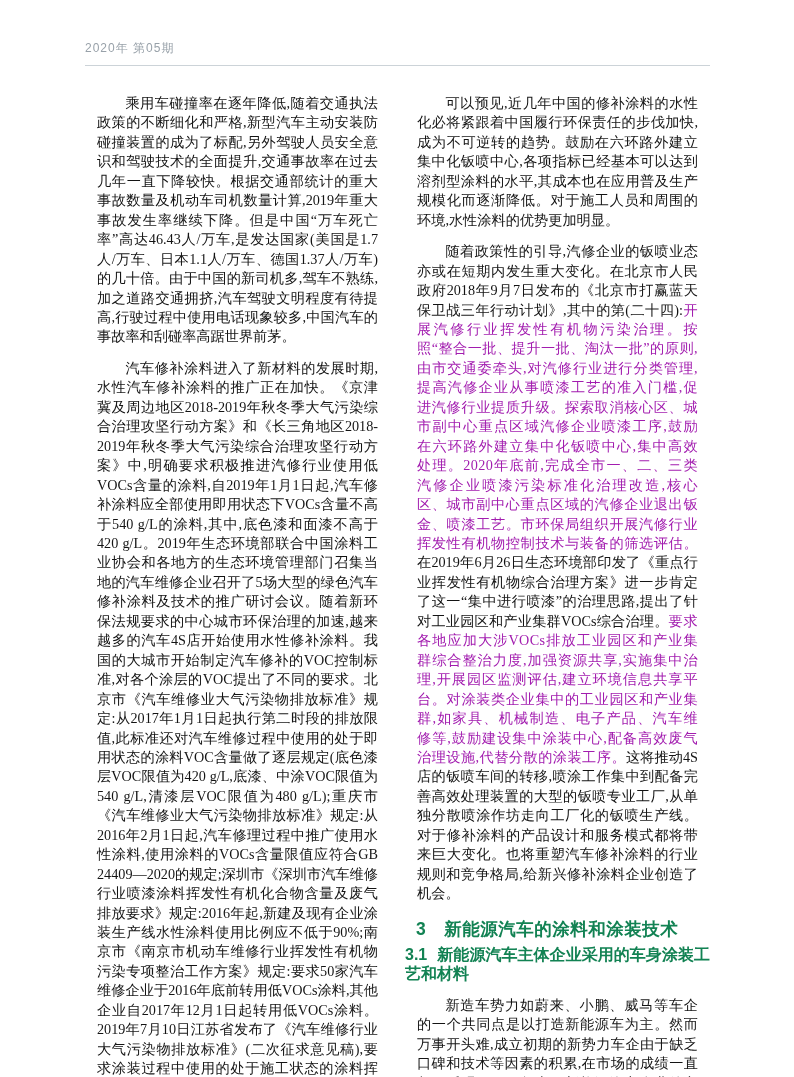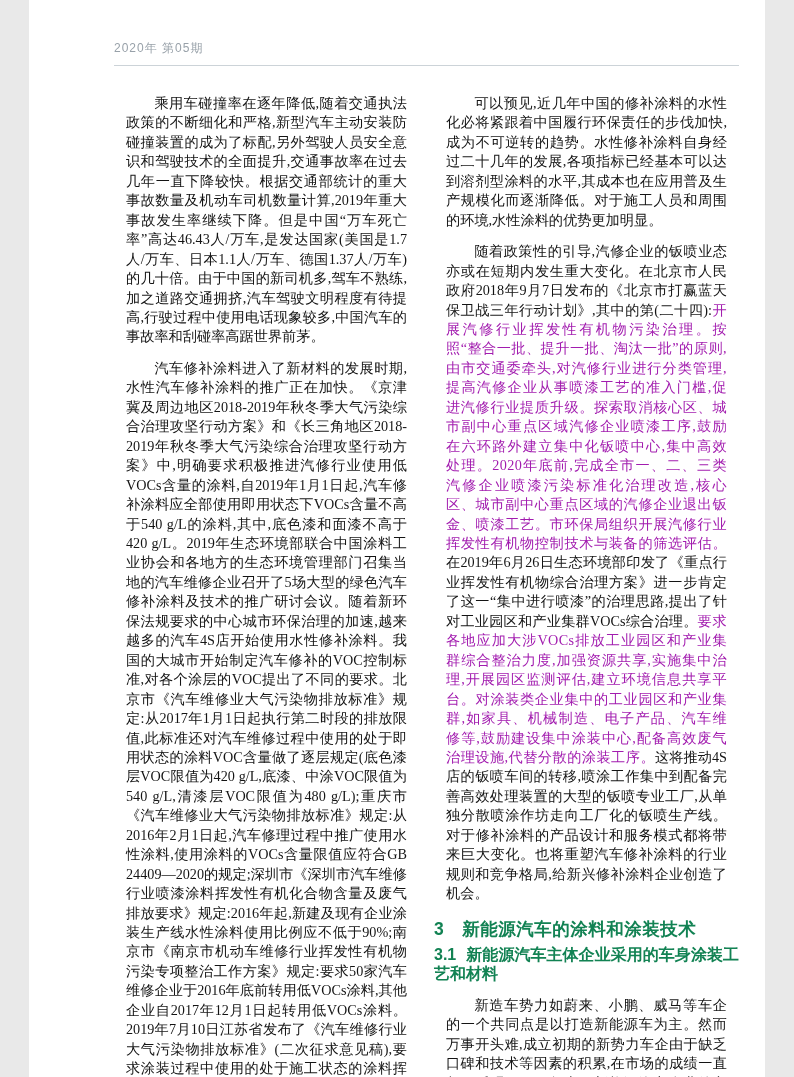--- a/index.html
+++ b/index.html
@@ -1,18 +1,18 @@
 <!DOCTYPE html>
 <html><head>
 <meta charset="utf-8">
 <style>
   html,body{margin:0;padding:0;background:#e9e9e9;}
   .page{
     position:relative;
-    width:736px;height:1077px;
+    width:794px;height:1077px;
     margin:0 auto;
     background:#ffffff;
     font-family:"Liberation Serif","DejaVu Serif",serif;
     color:#121212;
     overflow:hidden;
   }
   
   .header{
     position:absolute;top:40px;left:85px;width:625px;
     display:flex;justify-content:space-between;align-items:baseline;
@@ -30,21 +30,21 @@
   }
   .col{
     width:305px;
     font-size:14.2px;line-height:19.45px;
     text-align:justify;text-justify:inter-ideograph;
     color:#141414;
   }
   .col p{margin:12px;text-indent:2em;}
   .kai{color:#a21caf;letter-spacing:.4px;}
   h2.sec{
-    margin:16px 0 6px;
+    margin:16px 11px 6px;
     font-family:"Liberation Sans","DejaVu Sans",sans-serif;
     font-size:17.5px;font-weight:bold;color:#128253;
     text-indent:0;letter-spacing:.5px;
   }
   h2.sec .sec-num{margin-right:18px;}
   h3.subsec{
     margin:0 0 4px;
     font-family:"Liberation Sans","DejaVu Sans",sans-serif;
     font-size:16px;font-weight:bold;color:#128253;
     text-indent:0;
@@ -83,21 +83,21 @@
   <div class="header-rule"></div>
 
   <div class="columns">
 
     <div class="col">
       <p>乘用车碰撞率在逐年降低,随着交通执法政策的不断细化和严格,新型汽车主动安装防碰撞装置的成为了标配,另外驾驶人员安全意识和驾驶技术的全面提升,交通事故率在过去几年一直下降较快。根据交通部统计的重大事故数量及机动车司机数量计算,2019年重大事故发生率继续下降。但是中国“万车死亡率”高达46.43人/万车,是发达国家(美国是1.7人/万车、日本1.1人/万车、德国1.37人/万车)的几十倍。由于中国的新司机多,驾车不熟练,加之道路交通拥挤,汽车驾驶文明程度有待提高,行驶过程中使用电话现象较多,中国汽车的事故率和刮碰率高踞世界前茅。</p>
       <p>汽车修补涂料进入了新材料的发展时期,水性汽车修补涂料的推广正在加快。《京津冀及周边地区2018-2019年秋冬季大气污染综合治理攻坚行动方案》和《长三角地区2018-2019年秋冬季大气污染综合治理攻坚行动方案》中,明确要求积极推进汽修行业使用低VOCs含量的涂料,自2019年1月1日起,汽车修补涂料应全部使用即用状态下VOCs含量不高于540 g/L的涂料,其中,底色漆和面漆不高于420 g/L。2019年生态环境部联合中国涂料工业协会和各地方的生态环境管理部门召集当地的汽车维修企业召开了5场大型的绿色汽车修补涂料及技术的推广研讨会议。随着新环保法规要求的中心城市环保治理的加速,越来越多的汽车4S店开始使用水性修补涂料。我国的大城市开始制定汽车修补的VOC控制标准,对各个涂层的VOC提出了不同的要求。北京市《汽车维修业大气污染物排放标准》规定:从2017年1月1日起执行第二时段的排放限值,此标准还对汽车维修过程中使用的处于即用状态的涂料VOC含量做了逐层规定(底色漆层VOC限值为420 g/L,底漆、中涂VOC限值为540 g/L,清漆层VOC限值为480 g/L);重庆市《汽车维修业大气污染物排放标准》规定:从2016年2月1日起,汽车修理过程中推广使用水性涂料,使用涂料的VOCs含量限值应符合GB 24409—2020的规定;深圳市《深圳市汽车维修行业喷漆涂料挥发性有机化合物含量及废气排放要求》规定:2016年起,新建及现有企业涂装生产线水性涂料使用比例应不低于90%;南京市《南京市机动车维修行业挥发性有机物污染专项整治工作方案》规定:要求50家汽车维修企业于2016年底前转用低VOCs涂料,其他企业自2017年12月1日起转用低VOCs涂料。2019年7月10日江苏省发布了《汽车维修行业大气污染物排放标准》(二次征求意见稿),要求涂装过程中使用的处于施工状态的涂料挥发性有机物含量应符合DB32/T 3500—2019标准的规定。该标准要求修补涂料的底漆和中涂低VOC限值为540 g/L、色漆为420 g/L、清漆为480 g/L和本色面漆为420 g/L。</p>
     </div>
 
     <div class="col">
-      <p>可以预见,近几年中国的修补涂料的水性化必将紧跟着中国履行环保责任的步伐加快,成为不可逆转的趋势。水性修补涂料自身经过二十几年的发展,各项指标已经基本可以达到溶剂型涂料的水平,其成本也在应用普及生产规模化而逐渐降低。对于施工人员和周围的环境,水性涂料的优势更加明显。</p>
+      <p>可以预见,近几年中国的修补涂料的水性化必将紧跟着中国履行环保责任的步伐加快,成为不可逆转的趋势。鼓励在六环路外建立集中化钣喷中心,各项指标已经基本可以达到溶剂型涂料的水平,其成本也在应用普及生产规模化而逐渐降低。对于施工人员和周围的环境,水性涂料的优势更加明显。</p>
       <p><span>随着政策性的引导,汽修企业的钣喷业态亦或在短期内发生重大变化。在北京市人民政府2018年9月7日发布的《北京市打赢蓝天保卫战三年行动计划》,其中的第(二十四):</span><span class="kai">开展汽修行业挥发性有机物污染治理。按照“整合一批、提升一批、淘汰一批”的原则,由市交通委牵头,对汽修行业进行分类管理,提高汽修企业从事喷漆工艺的准入门槛,促进汽修行业提质升级。探索取消核心区、城市副中心重点区域汽修企业喷漆工序,鼓励在六环路外建立集中化钣喷中心,集中高效处理。2020年底前,完成全市一、二、三类汽修企业喷漆污染标准化治理改造,核心区、城市副中心重点区域的汽修企业退出钣金、喷漆工艺。市环保局组织开展汽修行业挥发性有机物控制技术与装备的筛选评估。</span><span>在2019年6月26日生态环境部印发了《重点行业挥发性有机物综合治理方案》进一步肯定了这一“集中进行喷漆”的治理思路,提出了针对工业园区和产业集群VOCs综合治理。</span><span class="kai">要求各地应加大涉VOCs排放工业园区和产业集群综合整治力度,加强资源共享,实施集中治理,开展园区监测评估,建立环境信息共享平台。对涂装类企业集中的工业园区和产业集群,如家具、机械制造、电子产品、汽车维修等,鼓励建设集中涂装中心,配备高效废气治理设施,代替分散的涂装工序。</span><span>这将推动4S店的钣喷车间的转移,喷涂工作集中到配备完善高效处理装置的大型的钣喷专业工厂,从单独分散喷涂作坊走向工厂化的钣喷生产线。对于修补涂料的产品设计和服务模式都将带来巨大变化。也将重塑汽车修补涂料的行业规则和竞争格局,给新兴修补涂料企业创造了机会。</span></p>
 
       <h2 class="sec"><span class="sec-num">3</span><span>新能源汽车的涂料和涂装技术</span></h2>
 
       <h3 class="subsec"><span class="sec-num">3.1</span><span>新能源汽车主体企业采用的车身涂装工艺和材料</span></h3>
 
       <p>新造车势力如蔚来、小鹏、威马等车企的一个共同点是以打造新能源车为主。然而万事开头难,成立初期的新势力车企由于缺乏口碑和技术等因素的积累,在市场的成绩一直都不乐观。2019年中国新能源汽车企业的主体90%以上是传统汽车的制造企业,这些新能源汽车的制造商如上汽、比亚迪、JMC等都是在现有的平台基础上开发新能源车。这类新能源车的</p>
     </div>
 
   </div>

